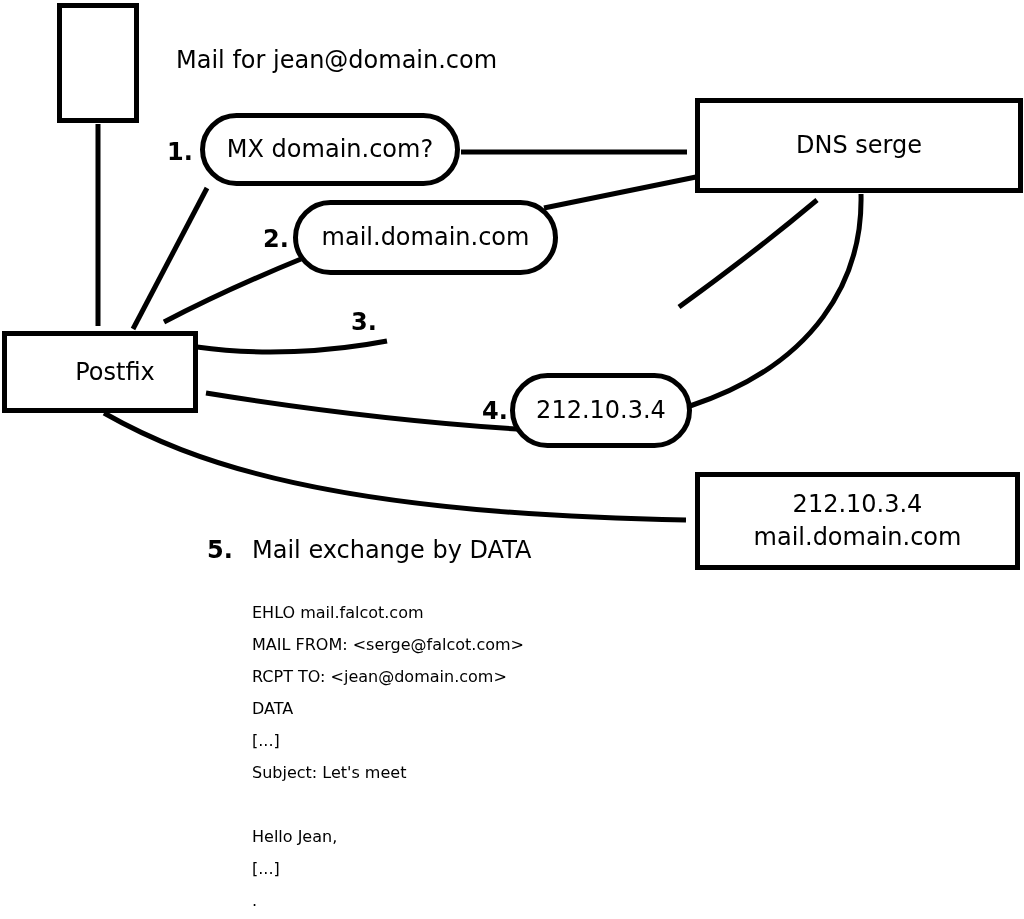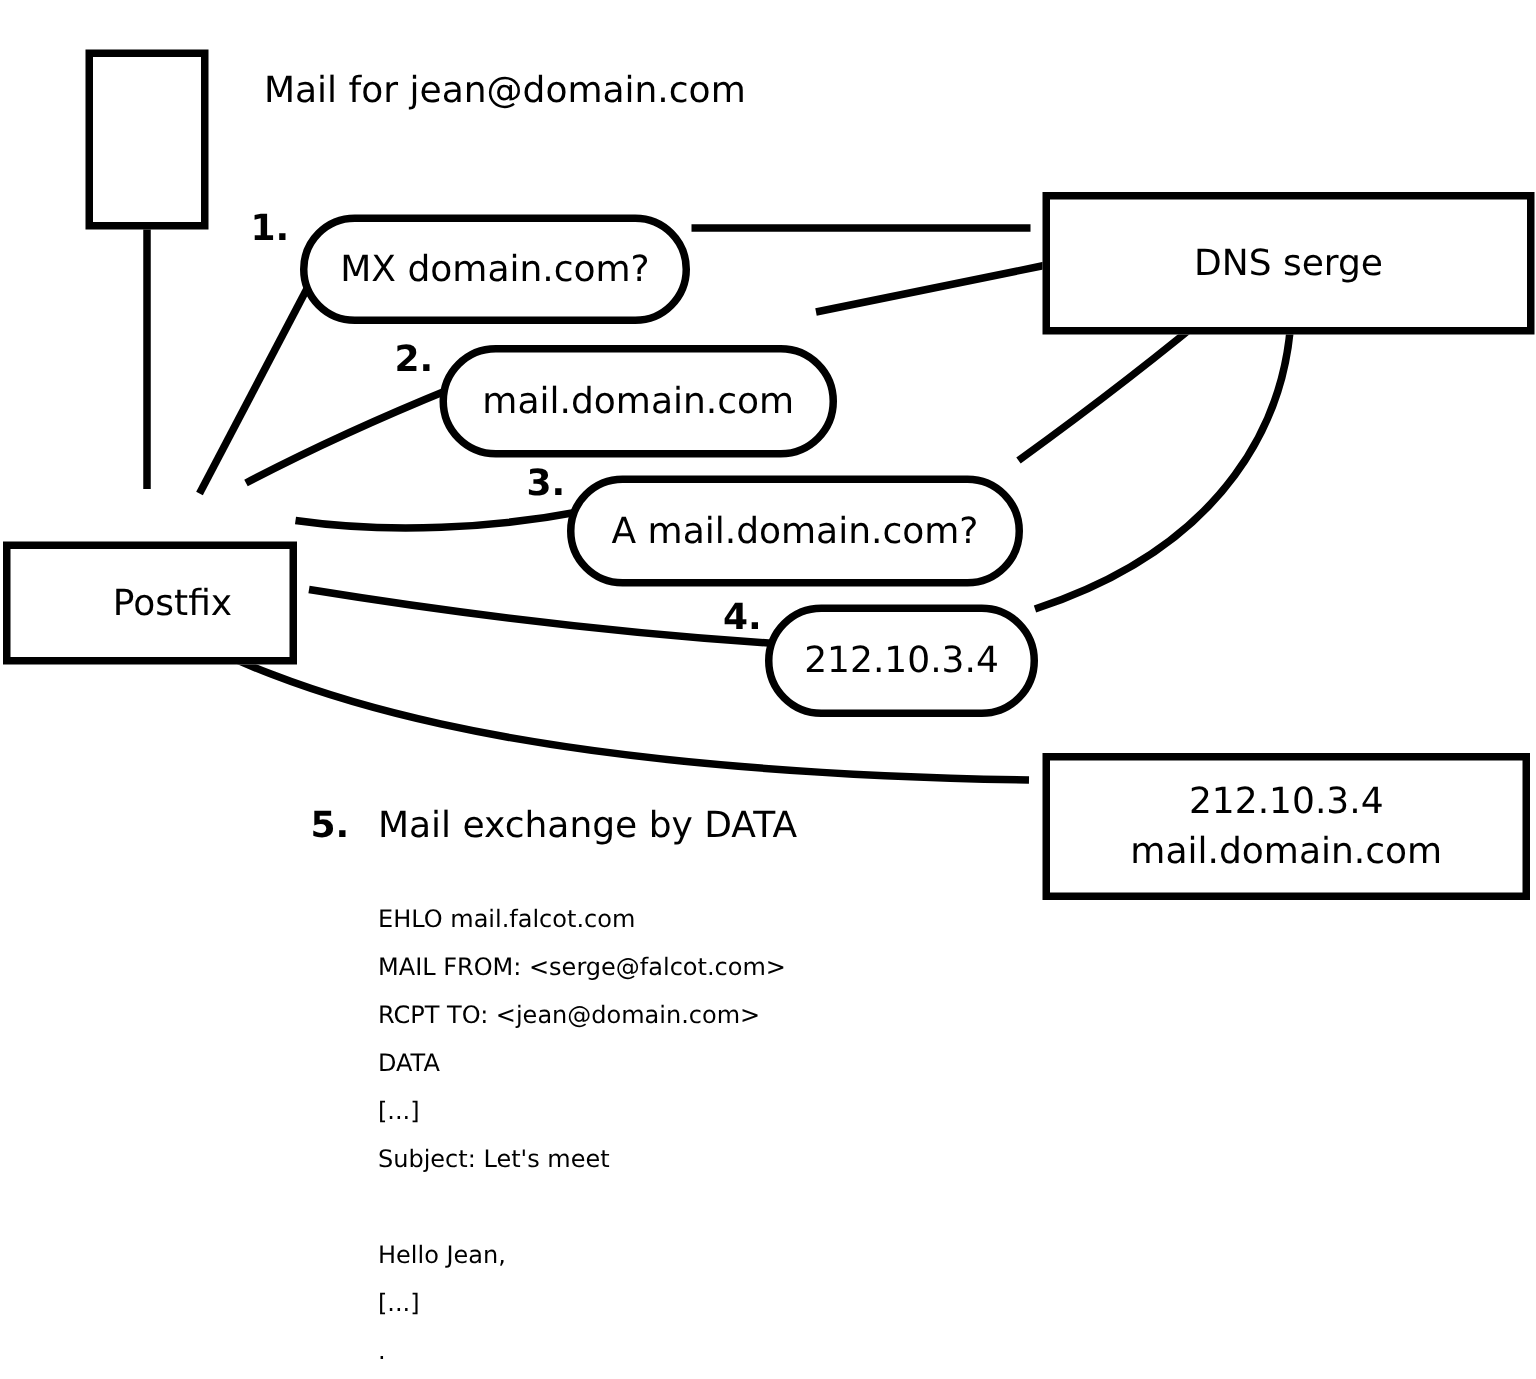--- a/index.html
+++ b/index.html
@@ -5,21 +5,21 @@
   html,body{margin:0;padding:0;background:#ffffff;}
   .stage{
     position:relative;width:1024px;height:919px;background:#ffffff;
     font-family:"DejaVu Sans","Liberation Sans",sans-serif;color:#000000;overflow:hidden;
   }
   .links{position:absolute;left:0;top:0;width:1024px;height:919px;}
   .links path{stroke:#000000;stroke-width:5;fill:none;}
   .node{
     position:absolute;box-sizing:border-box;border:5px solid #000000;background:#ffffff;
     display:flex;flex-direction:column;align-items:center;justify-content:center;
-    text-align:center;font-size:24px;line-height:1.2;white-space:nowrap;margin-top:30px;
+    text-align:center;font-size:24px;line-height:1.2;white-space:nowrap;
   }
   .pill{border-radius:45px;}
   .lbl{position:absolute;font-size:24px;white-space:nowrap;}
   .num{font-weight:bold;}
   .smtp{
     position:absolute;left:252px;top:597px;width:480px;
     font-size:16px;line-height:32px;white-space:pre-line;
   }
   .result-line{display:block;line-height:33px;}
 </style>
@@ -67,23 +67,20 @@
   <div class="node pill" style="left:200px;top:113px;width:260px;height:73px;">
     <span>MX domain.com?</span>
   </div>
 
   <div class="lbl num" style="left:263px;top:225px;">2.</div>
   <div class="node pill" style="left:293px;top:200px;width:265px;height:75px;">
     <span>mail.domain.com</span>
   </div>
 
   <div class="lbl num" style="left:351px;top:308px;">3.</div>
-  <div class="node pill" style="left:378px;top:287px;width:304px;height:74px;">
-    <span>A mail.domain.com?</span>
-  </div>
 
   <div class="lbl num" style="left:482px;top:397px;">4.</div>
   <div class="node pill" style="left:510px;top:373px;width:182px;height:75px;">
     <span>212.10.3.4</span>
   </div>
 
   <div class="lbl num" style="left:207px;top:536px;">5.</div>
   <div class="lbl" style="left:252px;top:536px;">Mail exchange by DATA</div>
 
   <div class="smtp">EHLO mail.falcot.com

